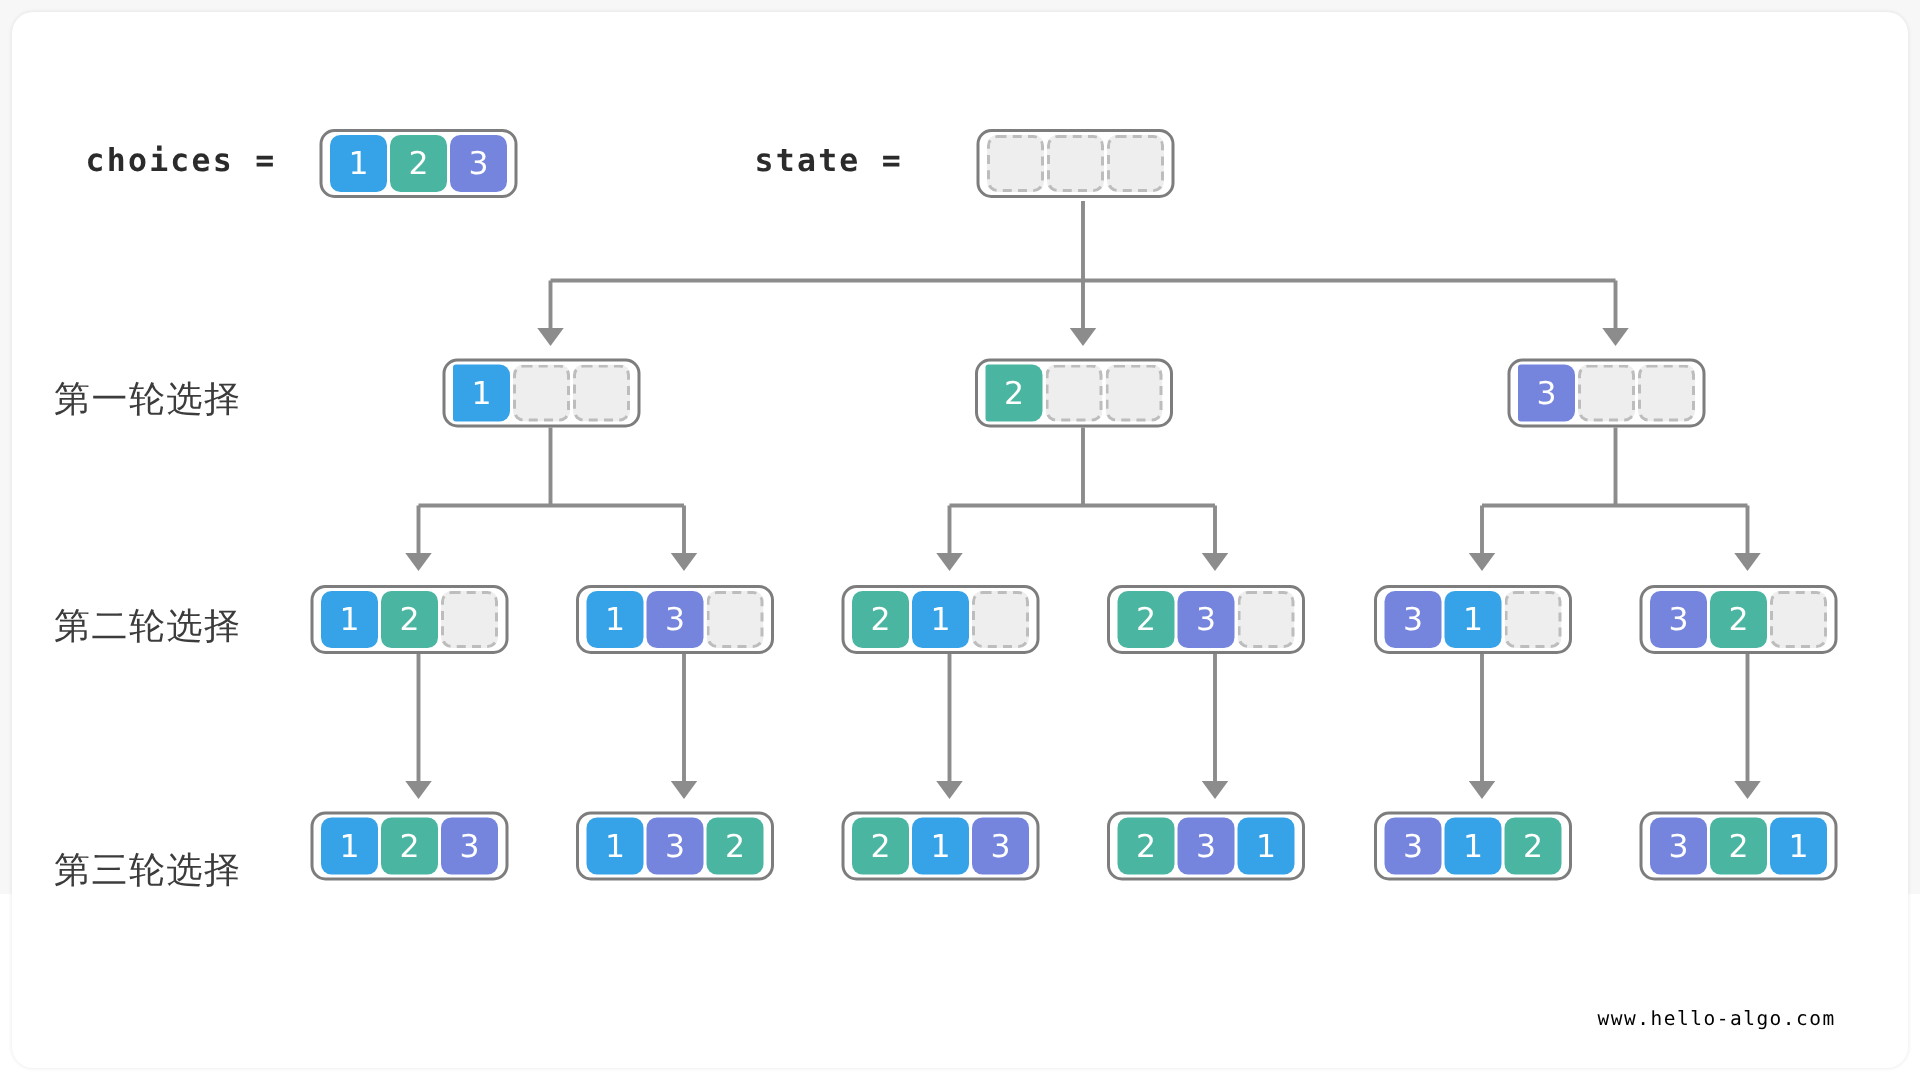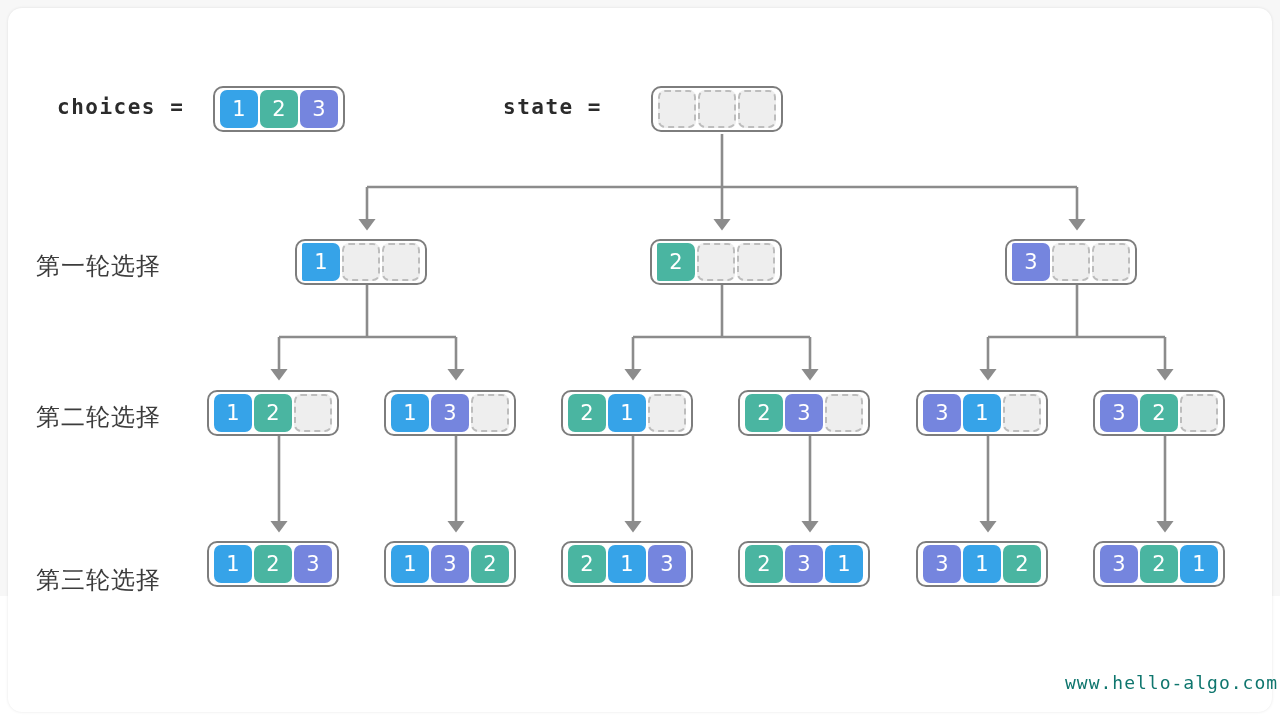--- a/index.html
+++ b/index.html
@@ -58,22 +58,22 @@
     position: absolute;
     font-family: "DejaVu Sans", "Liberation Sans", sans-serif;
     font-size: 24px;
     color: #3c3c3c;
     white-space: nowrap;
     letter-spacing: 1px;
   }
   .watermark {
     position: absolute;
     font-family: "DejaVu Sans Mono", "Liberation Mono", monospace;
-    font-size: 18px;
-    color: #0f766e;
+    font-size: 13px;
+    color: #000000;
     letter-spacing: 1px;
     white-space: nowrap;
   }
 
   
   .arr {
     position: absolute;
     display: flex;
     flex-direction: row;
     align-items: center;

